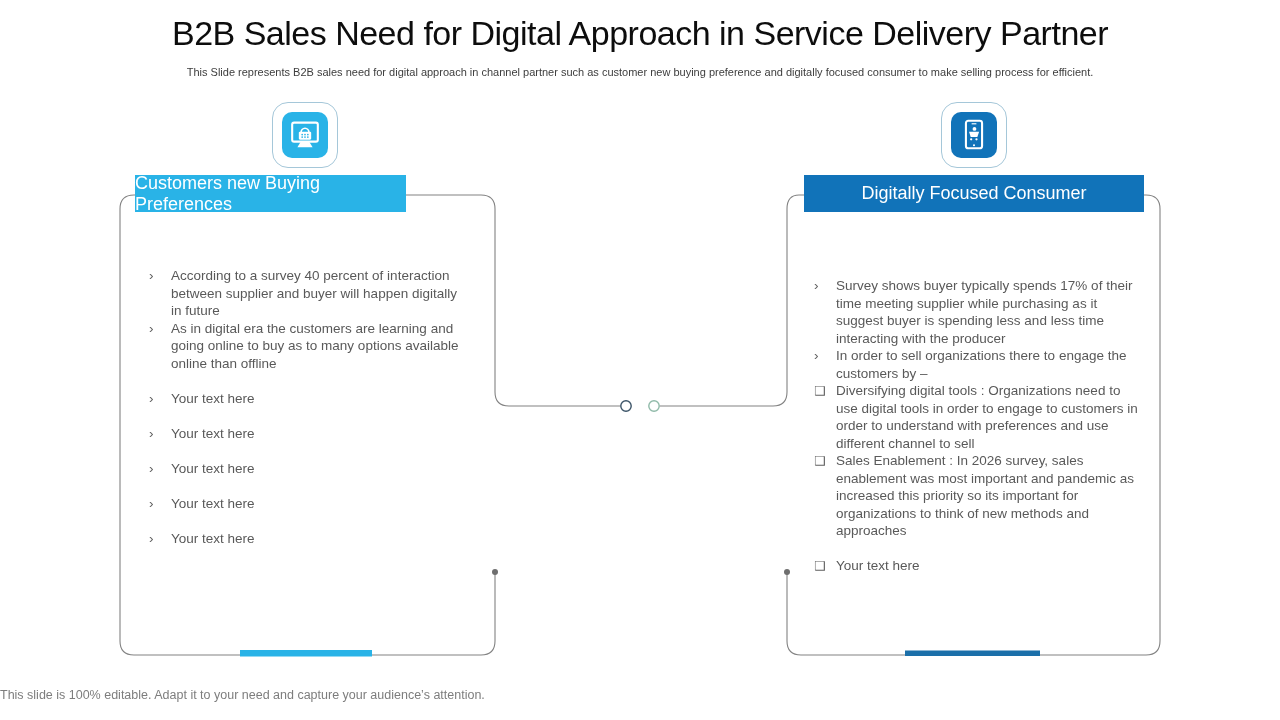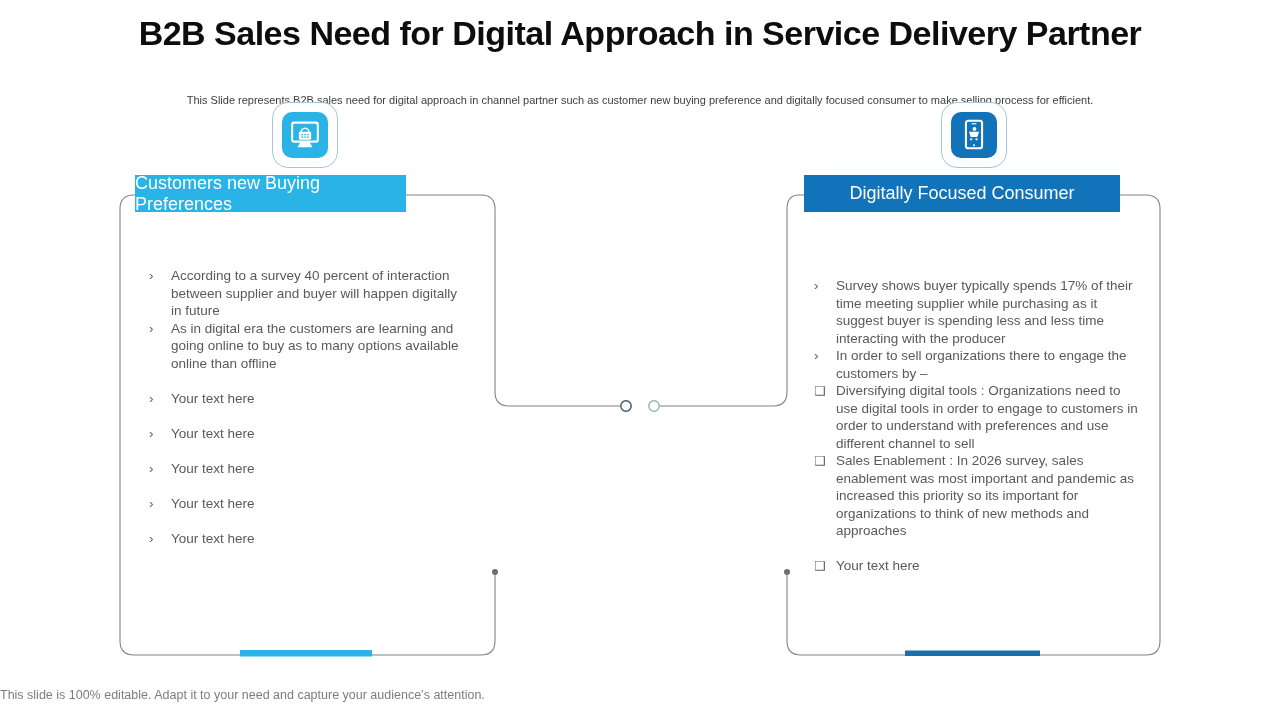--- a/index.html
+++ b/index.html
@@ -3,35 +3,35 @@
 <meta charset="utf-8">
 <style>
   html,body{margin:0;padding:0;}
   body{
     width:1280px;height:720px;position:relative;overflow:hidden;
     background:#ffffff;
     font-family:"Liberation Sans","DejaVu Sans",sans-serif;
   }
   .slide-title{
     position:absolute;left:0;top:14px;width:1280px;
-    text-align:center;font-size:34px;font-weight:700;color:#0d0d0d;
+    text-align:center;font-size:34px;font-weight:400;color:#0d0d0d;
     letter-spacing:-0.5px;white-space:nowrap;
   }
   .slide-subtitle{
     position:absolute;left:0;top:66px;width:1280px;
-    text-align:center;font-size:11px;color:#3d3d3d;margin-top:28px;
+    text-align:center;font-size:11px;color:#3d3d3d;
   }
   .svg-layer{position:absolute;left:0;top:0;z-index:1;}
   .panel-header{
     position:absolute;top:175px;height:37px;z-index:2;
     display:flex;align-items:center;justify-content:center;
     color:#ffffff;font-size:18px;
   }
   .panel-header.left{left:135px;width:271px;background:#29B3E7;}
-  .panel-header.right{left:804px;width:316px;background:#1173B9;}
+  .panel-header.right{left:804px;width:340px;background:#1173B9;}
   .icon-badge{
     position:absolute;top:102px;width:66px;height:66px;z-index:2;
     background:#ffffff;border:1px solid #a5c7d9;border-radius:16px;
     display:flex;align-items:center;justify-content:center;box-sizing:border-box;
   }
   .icon-badge.left{left:272px;}
   .icon-badge.right{left:941px;}
   .icon-tile{
     width:46px;height:46px;border-radius:10px;
     display:flex;align-items:center;justify-content:center;

